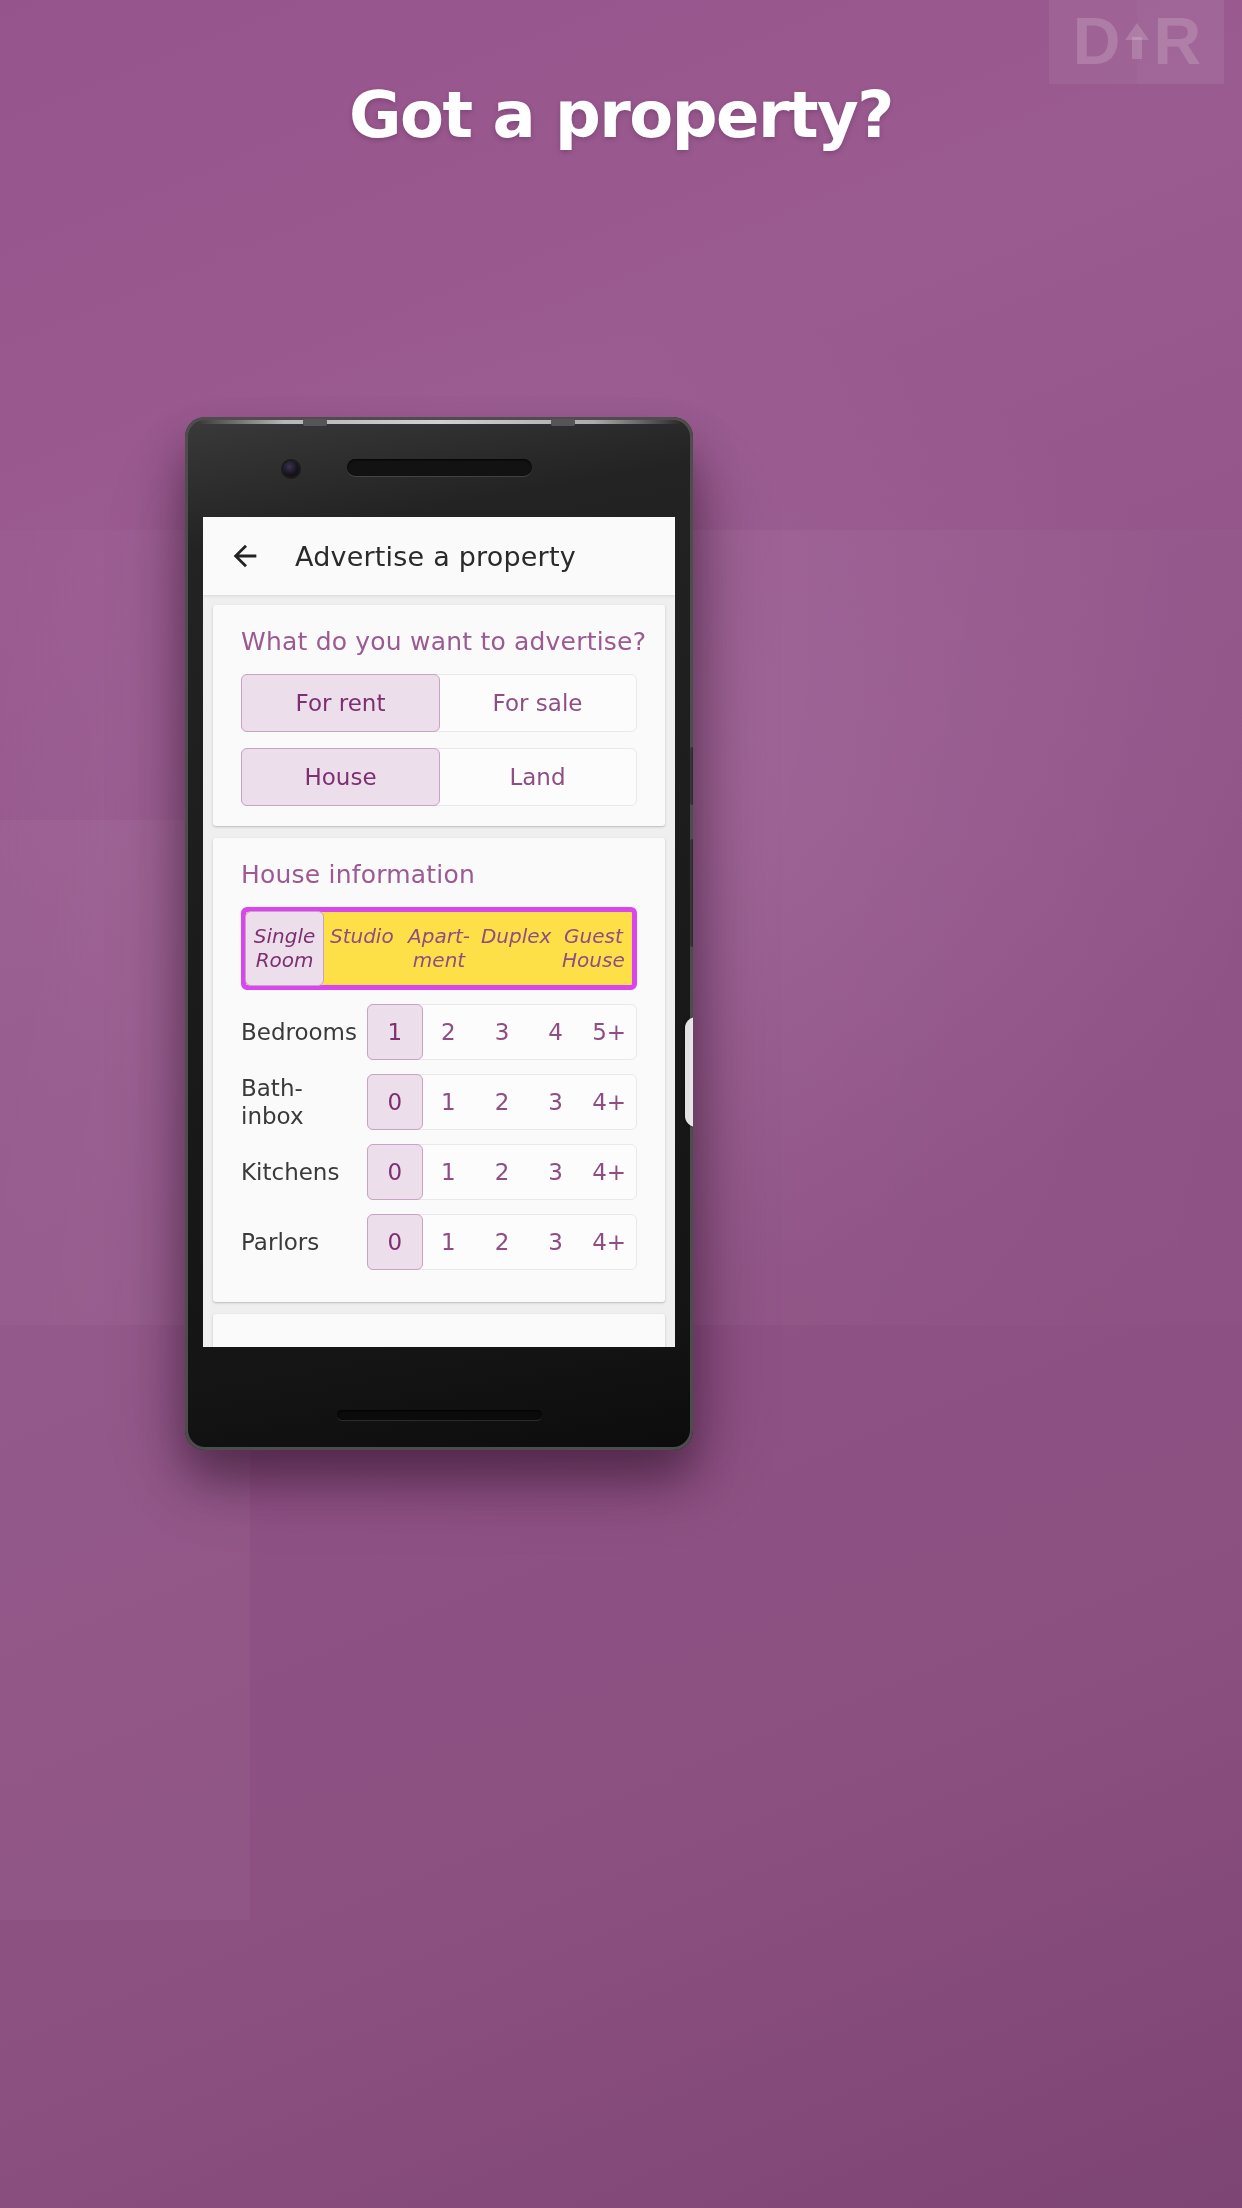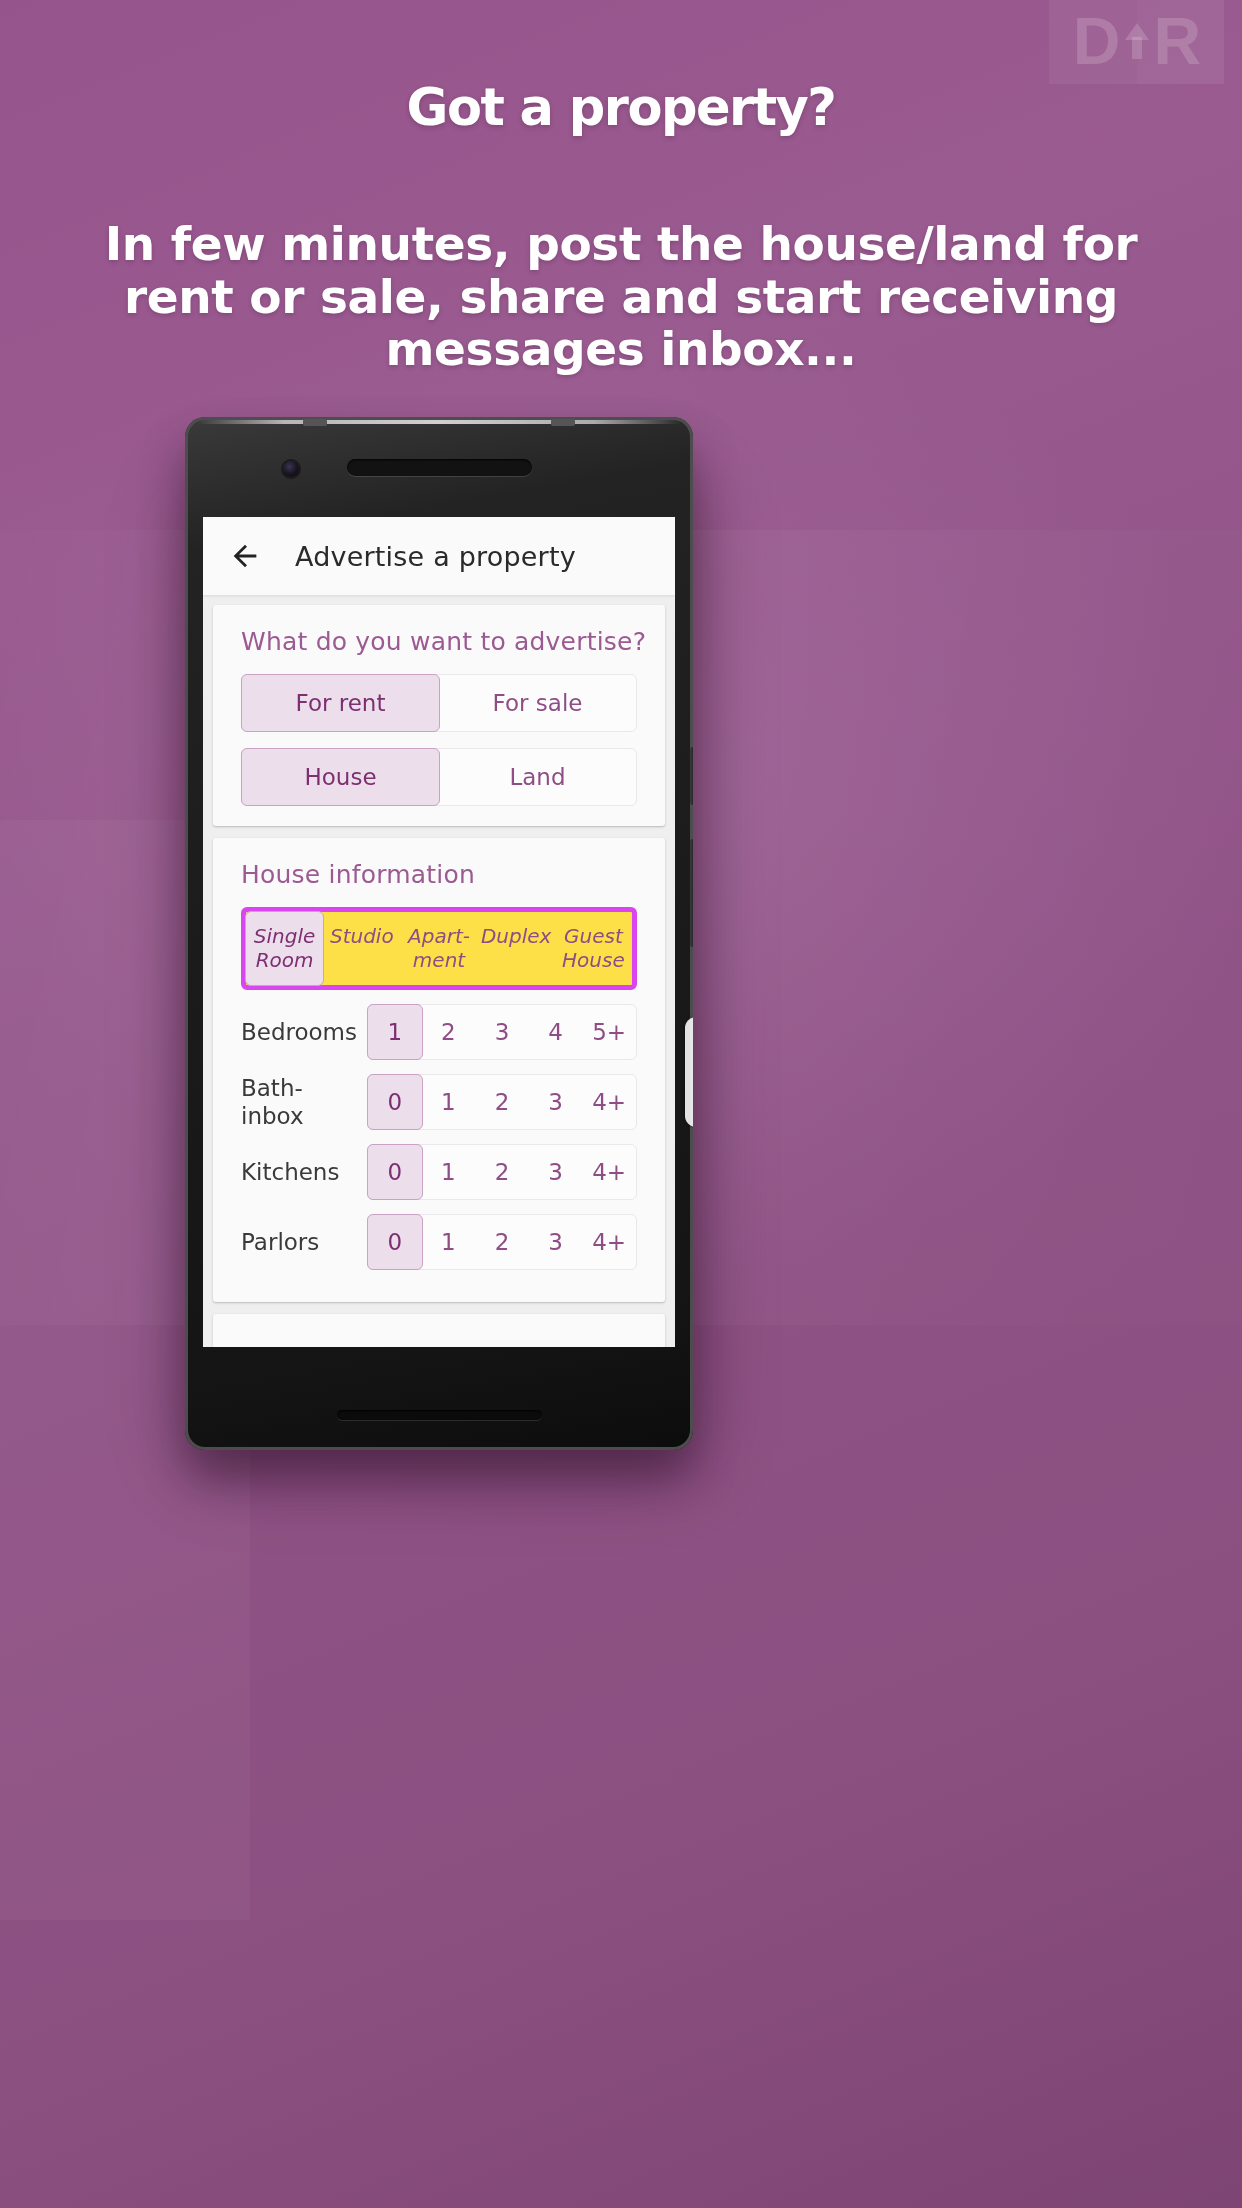--- a/index.html
+++ b/index.html
@@ -105,21 +105,21 @@
   }
 
   
   .headline {
     position: absolute;
     top: 78px;
     left: 0;
     width: 1242px;
     text-align: center;
     color: #ffffff;
-    font-size: 51px;
+    font-size: 64px;
     font-weight: 700;
     letter-spacing: -1.5px;
     text-shadow: 0 2px 5px rgba(60,25,55,0.28);
     font-family: "DejaVu Sans", sans-serif;
   }
   .subhead {
     position: absolute;
     top: 218px;
     left: 70px;
     width: 1102px;
@@ -412,21 +412,20 @@
     <div class="wm-panel"></div>
     <div class="wm-panel right"></div>
     <div class="wm-inner">
       <span>D</span>
       <span class="wm-arrow"></span>
       <span>R</span>
     </div>
   </div>
 
   <div class="headline">Got a property?</div>
-  <div class="subhead">In few minutes, post the house/land for rent or sale, share and start receiving messages inbox...</div>
 
   <div class="phone-shadow"></div>
   <div class="phone">
     <div class="phone-topedge"></div>
     <div class="phone-antenna"></div>
     <div class="phone-antenna b"></div>
     <div class="cam"></div>
     <div class="earpiece"></div>
     <div class="btn-power"></div>
     <div class="btn-vol"></div>

